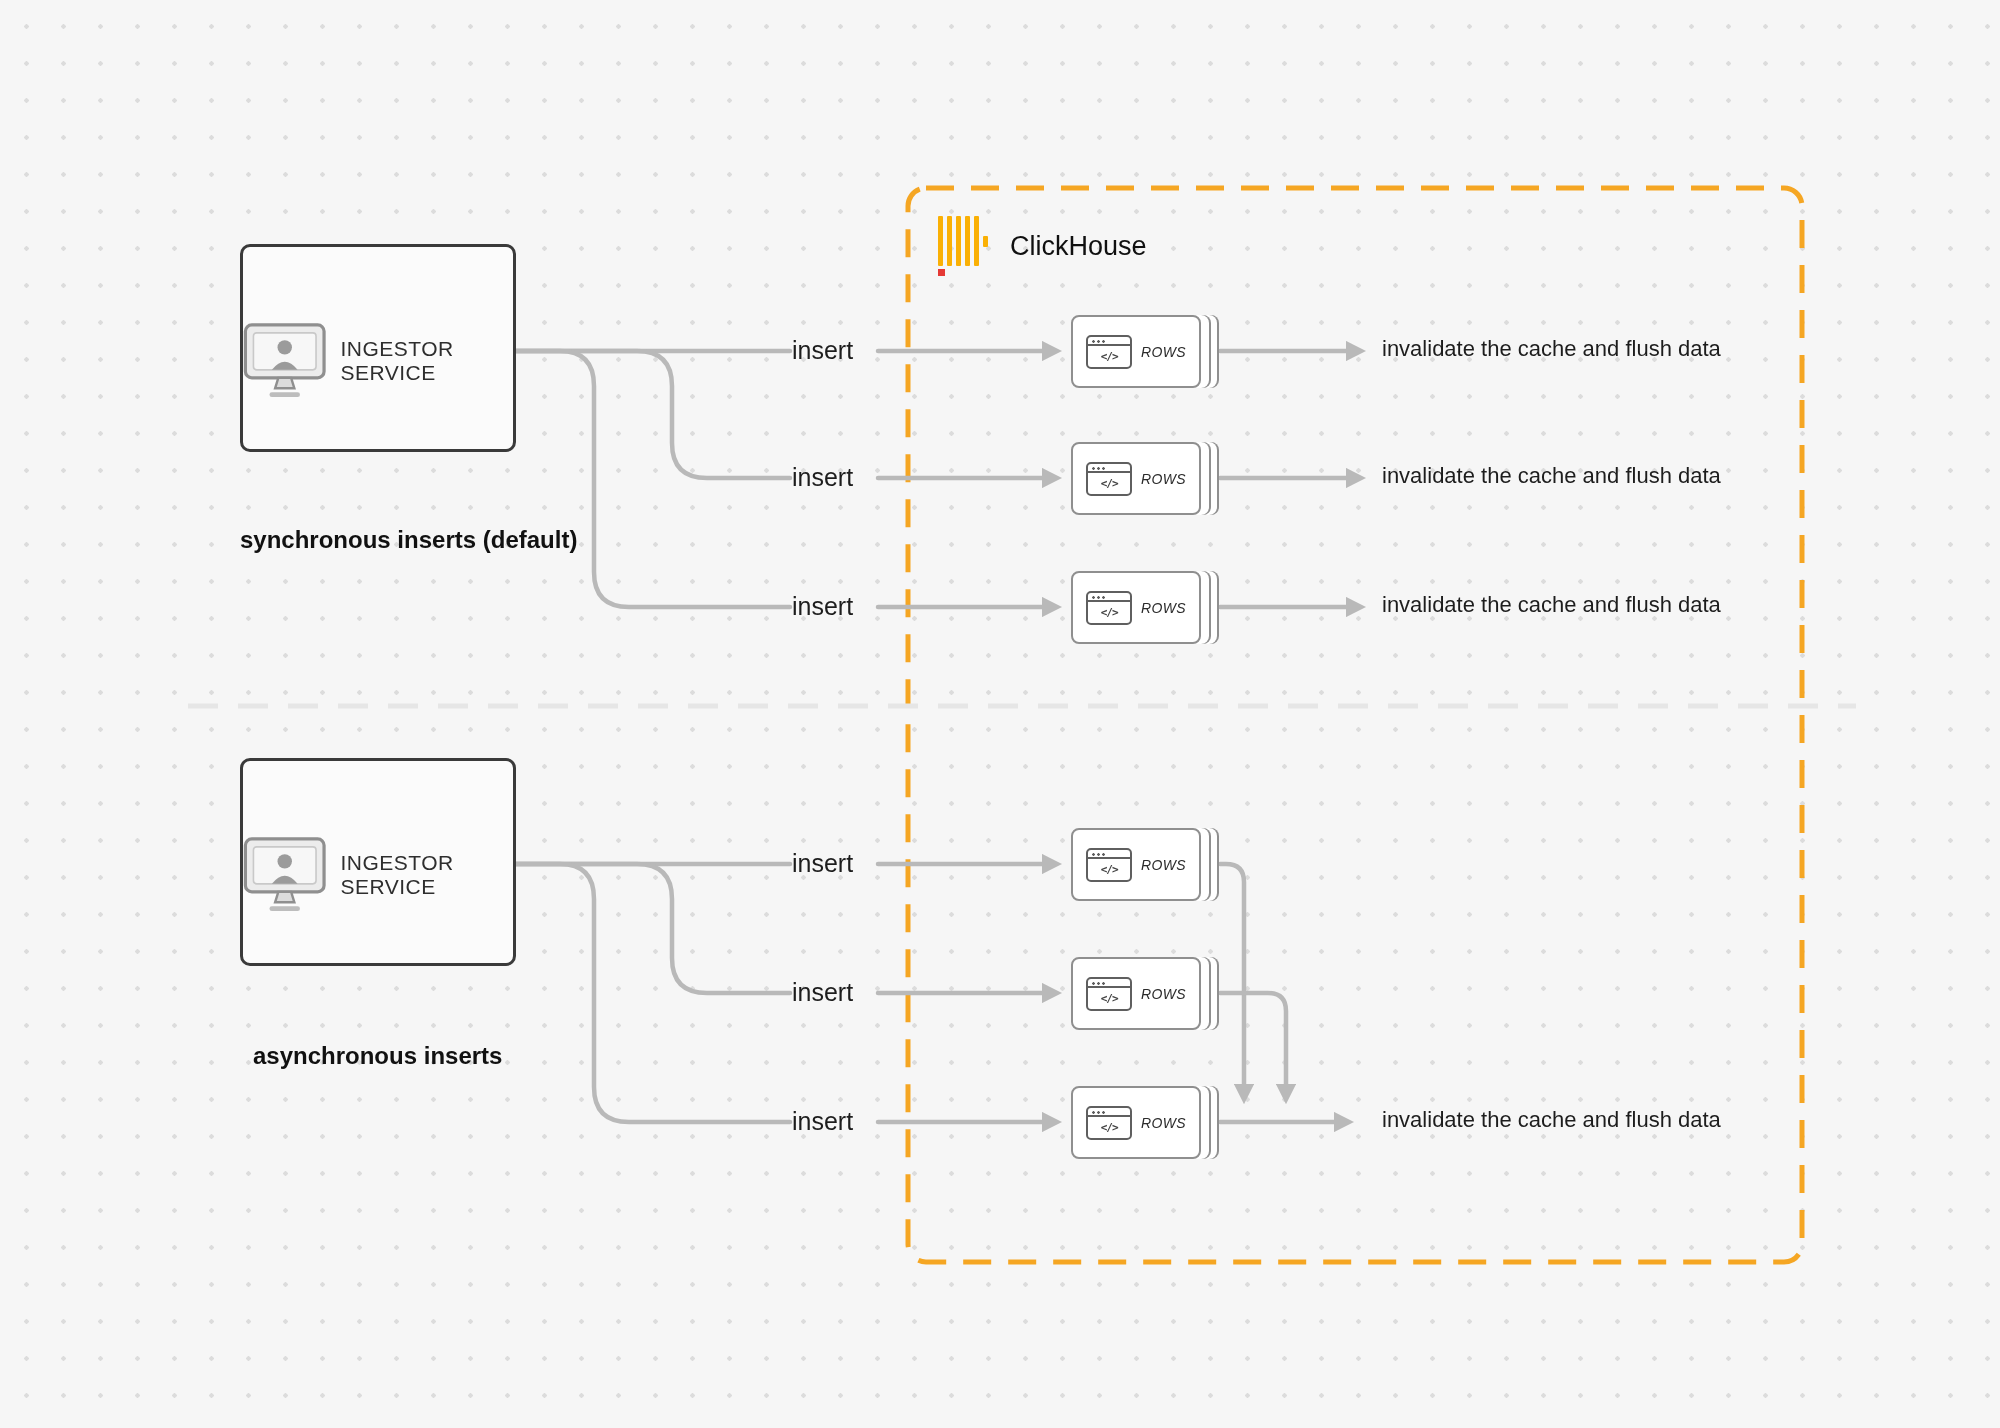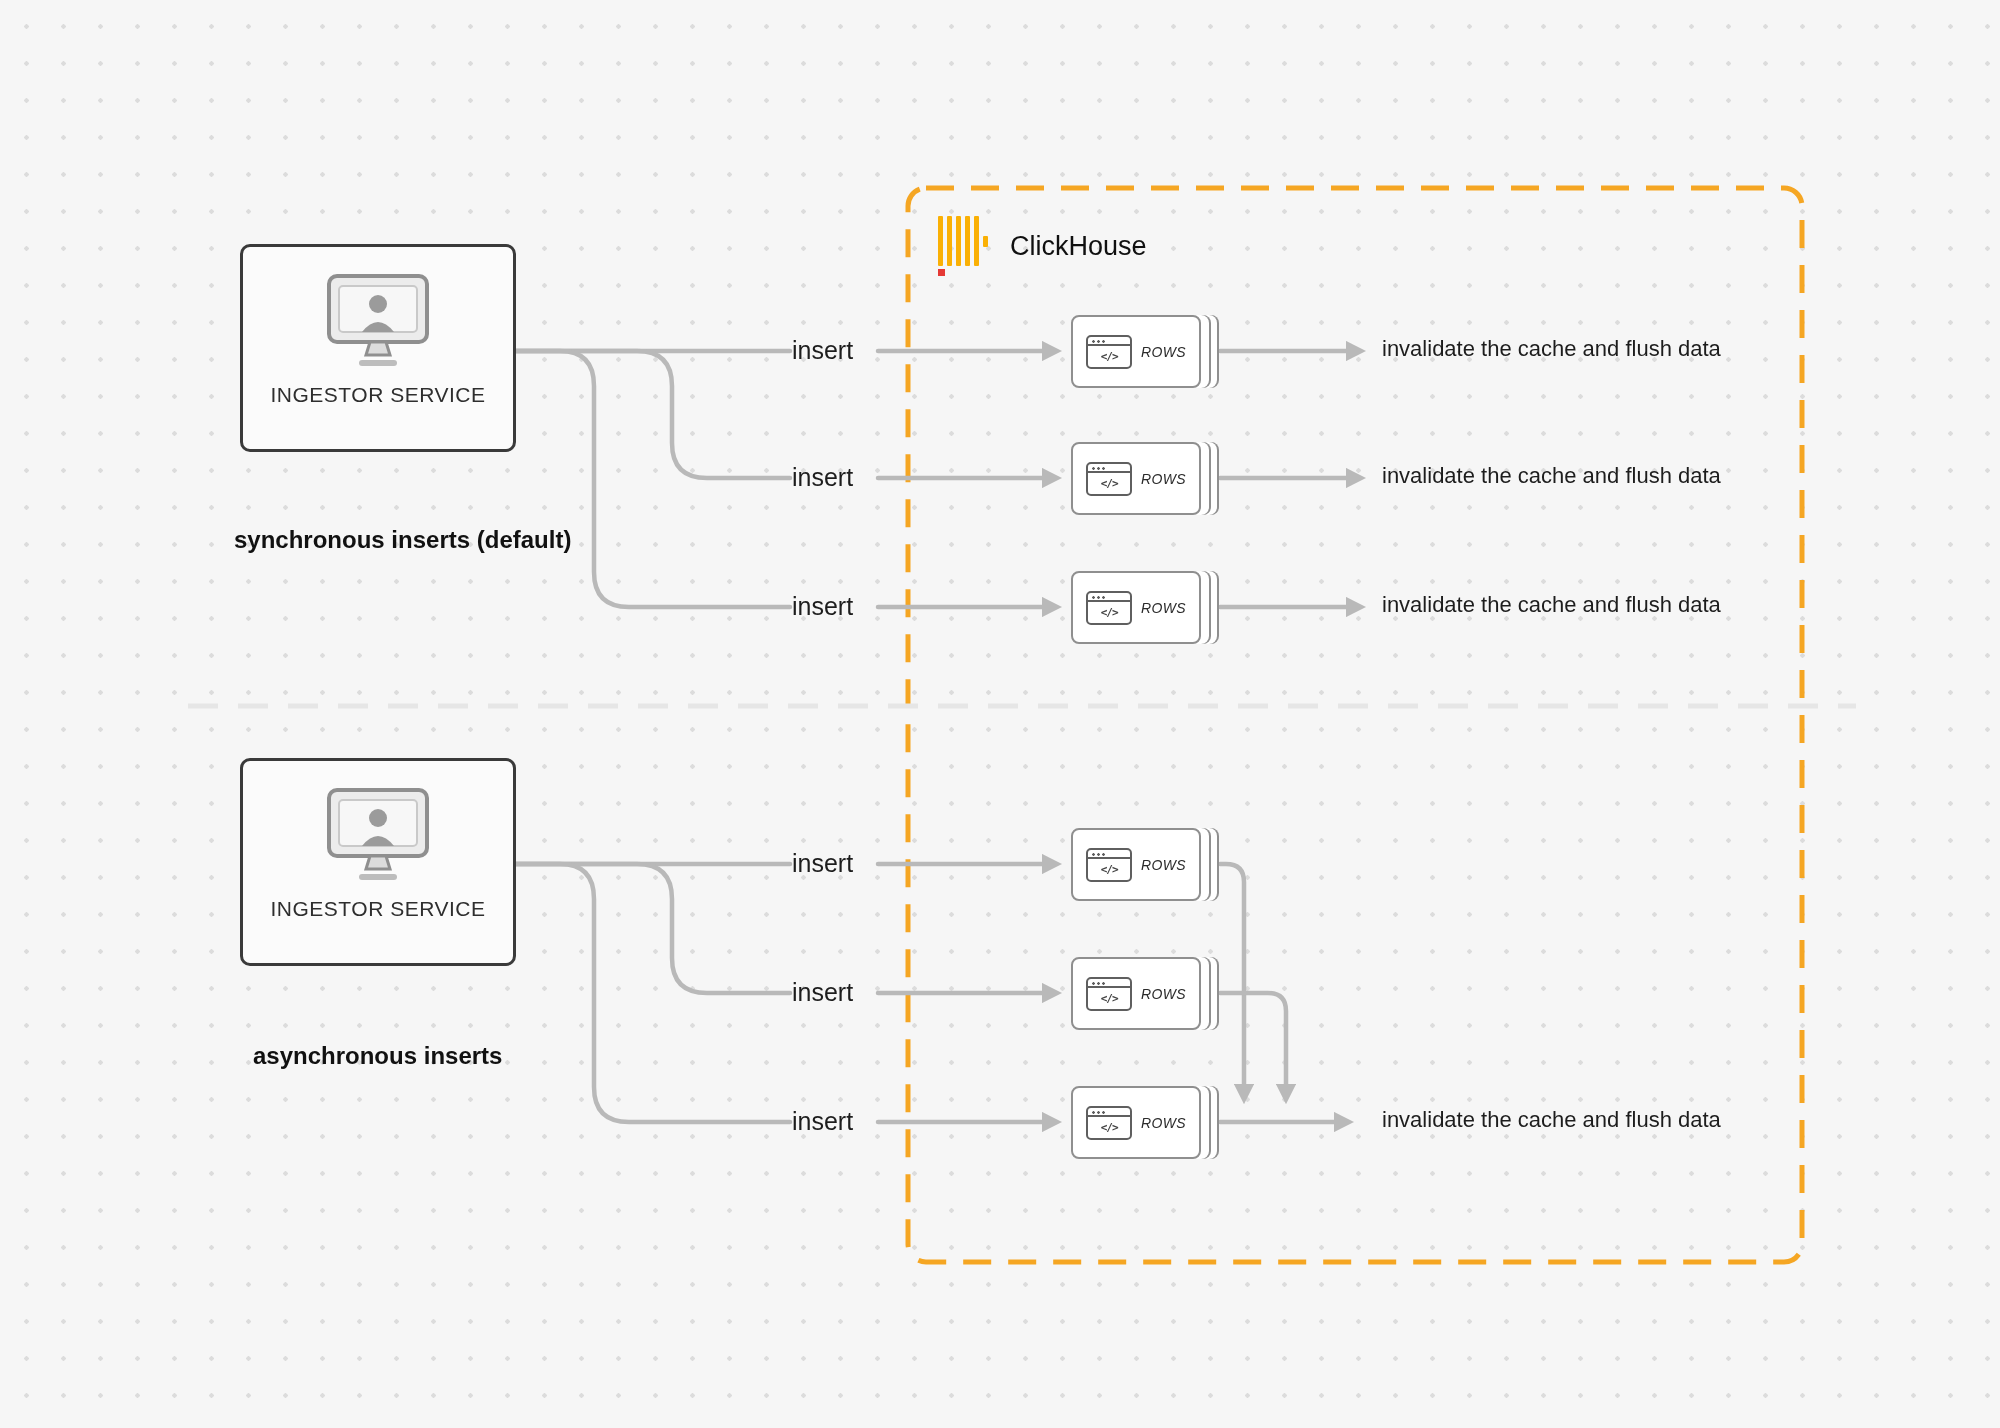--- a/index.html
+++ b/index.html
@@ -30,21 +30,21 @@
   .divider{stroke:#e6e6e6;stroke-width:5;stroke-dasharray:30 20;fill:none}
   .ch-boundary{stroke:var(--accent-orange,#F5A623);stroke-width:5;stroke-dasharray:28 17;fill:none}
   .arrowhead{fill:var(--line-gray,#b9b9b9)}
 
   
   .ingestor-box{
     width:276px;height:208px;
     background:#fbfbfb;
     border:3px solid var(--dark-border,#3a3a3a);
     border-radius:10px;
-    display:flex;flex-direction:column;align-items:center;justify-content:flex-start;
+    display:flex;flex-direction:row;align-items:center;justify-content:flex-start;
     padding-top:26px;gap:14px;
     z-index:2;
   }
   .ingestor-label{
     font-size:21px;color:#2e2e2e;letter-spacing:.5px;
   }
 
   
   .caption{
     font-size:24px;font-weight:bold;color:#111;z-index:2;
@@ -148,21 +148,21 @@
     <svg width="104" height="96" viewBox="0 0 104 96">
       <rect x="3" y="3" width="98" height="66" rx="8" fill="#ececec" stroke="#8f8f8f" stroke-width="4"></rect>
       <rect x="13" y="13" width="78" height="46" rx="4" fill="#f7f7f7" stroke="#c9c9c9" stroke-width="2"></rect>
       <circle cx="52" cy="31" r="9" fill="#9b9b9b"></circle>
       <path d="M36,59 Q52,39 68,59 Z" fill="#9b9b9b"></path>
       <path d="M44,69 h16 l4,13 h-24 z" fill="#dcdcdc" stroke="#8f8f8f" stroke-width="3"></path>
       <rect x="33" y="87" width="38" height="6" rx="3" fill="#bdbdbd"></rect>
     </svg>
     <div class="ingestor-label">INGESTOR SERVICE</div>
   </div>
-  <div class="abs caption" style="left:234px;top:526px">synchronous inserts (default)</div>
+  <div class="abs caption" style="left:240px;top:526px">synchronous inserts (default)</div>
 
   <div class="abs ingestor-box" style="left:240px;top:758px">
     <svg width="104" height="96" viewBox="0 0 104 96">
       <rect x="3" y="3" width="98" height="66" rx="8" fill="#ececec" stroke="#8f8f8f" stroke-width="4"></rect>
       <rect x="13" y="13" width="78" height="46" rx="4" fill="#f7f7f7" stroke="#c9c9c9" stroke-width="2"></rect>
       <circle cx="52" cy="31" r="9" fill="#9b9b9b"></circle>
       <path d="M36,59 Q52,39 68,59 Z" fill="#9b9b9b"></path>
       <path d="M44,69 h16 l4,13 h-24 z" fill="#dcdcdc" stroke="#8f8f8f" stroke-width="3"></path>
       <rect x="33" y="87" width="38" height="6" rx="3" fill="#bdbdbd"></rect>
     </svg>

